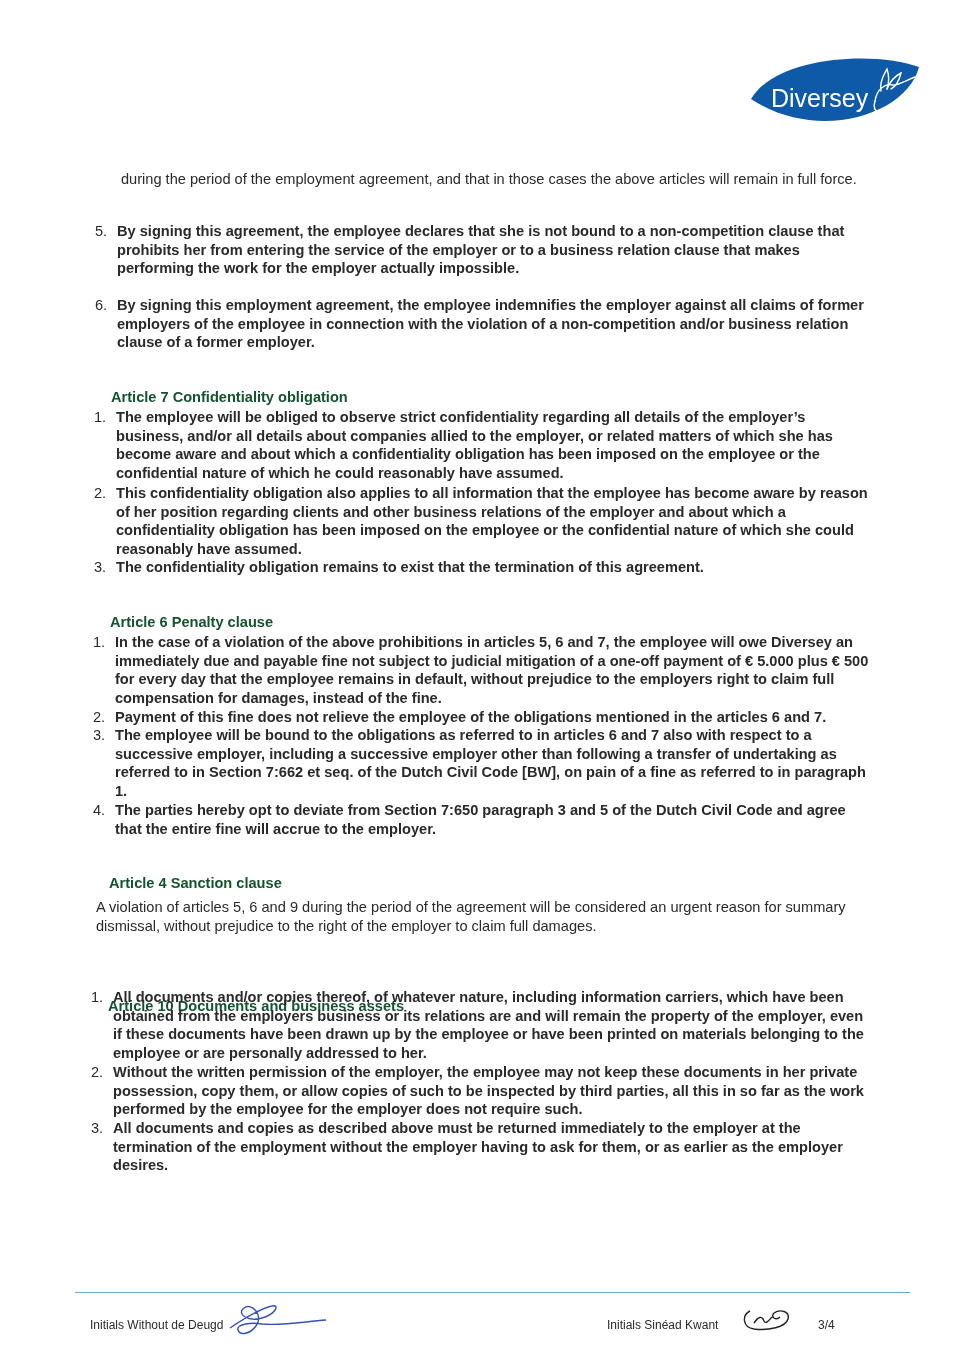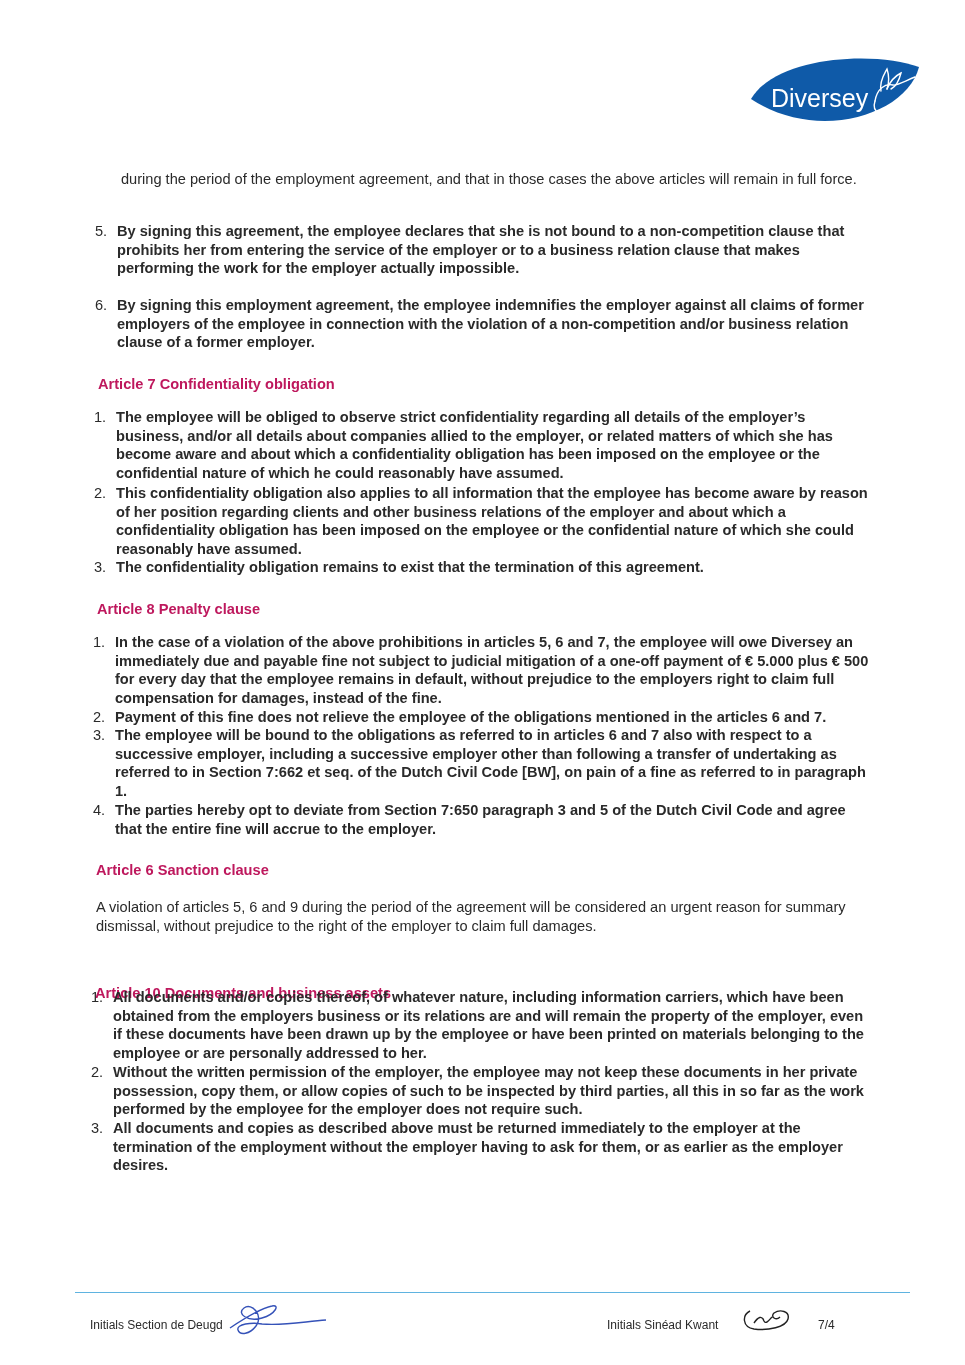--- a/index.html
+++ b/index.html
@@ -9,21 +9,21 @@
   }
   .logo {
     position: absolute; left: 747px; top: 55px; width: 175px; height: 80px;
   }
   .logo svg { width: 100%; height: 100%; display: block; }
   .content {
     position: absolute; left: 0; top: 0; width: 965px;
     font-size: 14.6px; line-height: 18.6px;
   }
   .para { position: absolute; margin: 4px; }
-  .heading { position: absolute; margin: 4px; font-weight: bold; font-size: 14.6px; color: #be185d; }
+  .heading { position: absolute; margin: 17px; font-weight: bold; font-size: 14.6px; color: #14532d; }
   .item { position: absolute; display: flex; }
   .num { width: 22px; flex: none; }
   .txt { flex: 1; font-weight: bold; }
   .footer-line {
     position: absolute; left: 75px; top: 1292px; width: 835px; height: 0;
     border-top: 1.5px solid #5fb3e0;
   }
   .foot-text { position: absolute; font-size: 12px; color: #2a2a2a; }
   .sig { position: absolute; }
 </style>
@@ -64,61 +64,61 @@
   </div>
   <div class="item" style="left:94px; top:484px; width:776px;">
     <span class="num">2.</span>
     <span class="txt">This confidentiality obligation also applies to all information that the employee has become aware by reason of her position regarding clients and other business relations of the employer and about which a confidentiality obligation has been imposed on the employee or the confidential nature of which she could reasonably have assumed.</span>
   </div>
   <div class="item" style="left:94px; top:558px; width:776px;">
     <span class="num">3.</span>
     <span class="txt">The confidentiality obligation remains to exist that the termination of this agreement.</span>
   </div>
 
-  <h3 class="heading" style="left:93px; top:596px;">Article 8 Penalty clause</h3>
+  <h3 class="heading" style="left:93px; top:596px;">Article 6 Penalty clause</h3>
   <div class="item" style="left:93px; top:633px; width:777px;">
     <span class="num">1.</span>
     <span class="txt">In the case of a violation of the above prohibitions in articles 5, 6 and 7, the employee will owe Diversey an immediately due and payable fine not subject to judicial mitigation of a one-off payment of € 5.000 plus € 500 for every day that the employee remains in default, without prejudice to the employers right to claim full compensation for damages, instead of the fine.</span>
   </div>
   <div class="item" style="left:93px; top:708px; width:777px;">
     <span class="num">2.</span>
     <span class="txt">Payment of this fine does not relieve the employee of the obligations mentioned in the articles 6 and 7.</span>
   </div>
   <div class="item" style="left:93px; top:726px; width:777px;">
     <span class="num">3.</span>
     <span class="txt">The employee will be bound to the obligations as referred to in articles 6 and 7 also with respect to a successive employer, including a successive employer other than following a transfer of undertaking as referred to in Section 7:662 et seq. of the Dutch Civil Code [BW], on pain of a fine as referred to in paragraph 1.</span>
   </div>
   <div class="item" style="left:93px; top:801px; width:777px;">
     <span class="num">4.</span>
     <span class="txt">The parties hereby opt to deviate from Section 7:650 paragraph 3 and 5 of the Dutch Civil Code and agree that the entire fine will accrue to the employer.</span>
   </div>
 
-  <h3 class="heading" style="left:92px; top:857px;">Article 6 Sanction clause</h3>
+  <h3 class="heading" style="left:92px; top:857px;">Article 4 Sanction clause</h3>
   <p class="para" style="left:92px; top:894px; width:775px;">A violation of articles 5, 6 and 9 during the period of the agreement will be considered an urgent reason for summary dismissal, without prejudice to the right of the employer to claim full damages.</p>
 
   <h3 class="heading" style="left:91px; top:980px;">Article 10 Documents and business assets</h3>
   <div class="item" style="left:91px; top:988px; width:779px;">
     <span class="num">1.</span>
     <span class="txt">All documents and/or copies thereof, of whatever nature, including information carriers, which have been obtained from the employers business or its relations are and will remain the property of the employer, even if these documents have been drawn up by the employee or have been printed on materials belonging to the employee or are personally addressed to her.</span>
   </div>
   <div class="item" style="left:91px; top:1063px; width:779px;">
     <span class="num">2.</span>
     <span class="txt">Without the written permission of the employer, the employee may not keep these documents in her private possession, copy them, or allow copies of such to be inspected by third parties, all this in so far as the work performed by the employee for the employer does not require such.</span>
   </div>
   <div class="item" style="left:91px; top:1119px; width:779px;">
     <span class="num">3.</span>
     <span class="txt">All documents and copies as described above must be returned immediately to the employer at the termination of the employment without the employer having to ask for them, or as earlier as the employer desires.</span>
   </div>
 </div>
 
 <div class="footer-line"></div>
 
-<span class="foot-text" style="left:90px; top:1318px;">Initials Section de Deugd</span>
+<span class="foot-text" style="left:90px; top:1318px;">Initials Without de Deugd</span>
 <svg class="sig" style="left:222px; top:1300px;" width="110" height="40" viewBox="0 0 110 40">
   <path d="M8 28 C 20 20, 40 8, 50 6 C 58 4, 54 14, 40 18 C 26 22, 14 14, 22 8 C 30 2, 42 16, 34 26 C 28 34, 18 36, 16 30 C 14 24, 30 22, 40 24 C 60 26, 80 22, 104 20" fill="none" stroke="#3552b8" stroke-width="1.4"></path>
 </svg>
 
 <span class="foot-text" style="left:607px; top:1318px;">Initials Sinéad Kwant</span>
 <svg class="sig" style="left:740px; top:1305px;" width="52" height="30" viewBox="0 0 52 30">
   <path d="M10 6 C 2 10, 2 22, 14 24 C 28 26, 46 22, 48 14 C 50 6, 40 4, 34 8 C 30 12, 36 16, 40 12 M14 18 C 18 12, 22 10, 24 16 C 26 20, 30 14, 32 12" fill="none" stroke="#222222" stroke-width="1.4"></path>
 </svg>
 
-<span class="foot-text" style="left:818px; top:1318px;">7/4</span>
+<span class="foot-text" style="left:818px; top:1318px;">3/4</span>
 
 </body></html>

